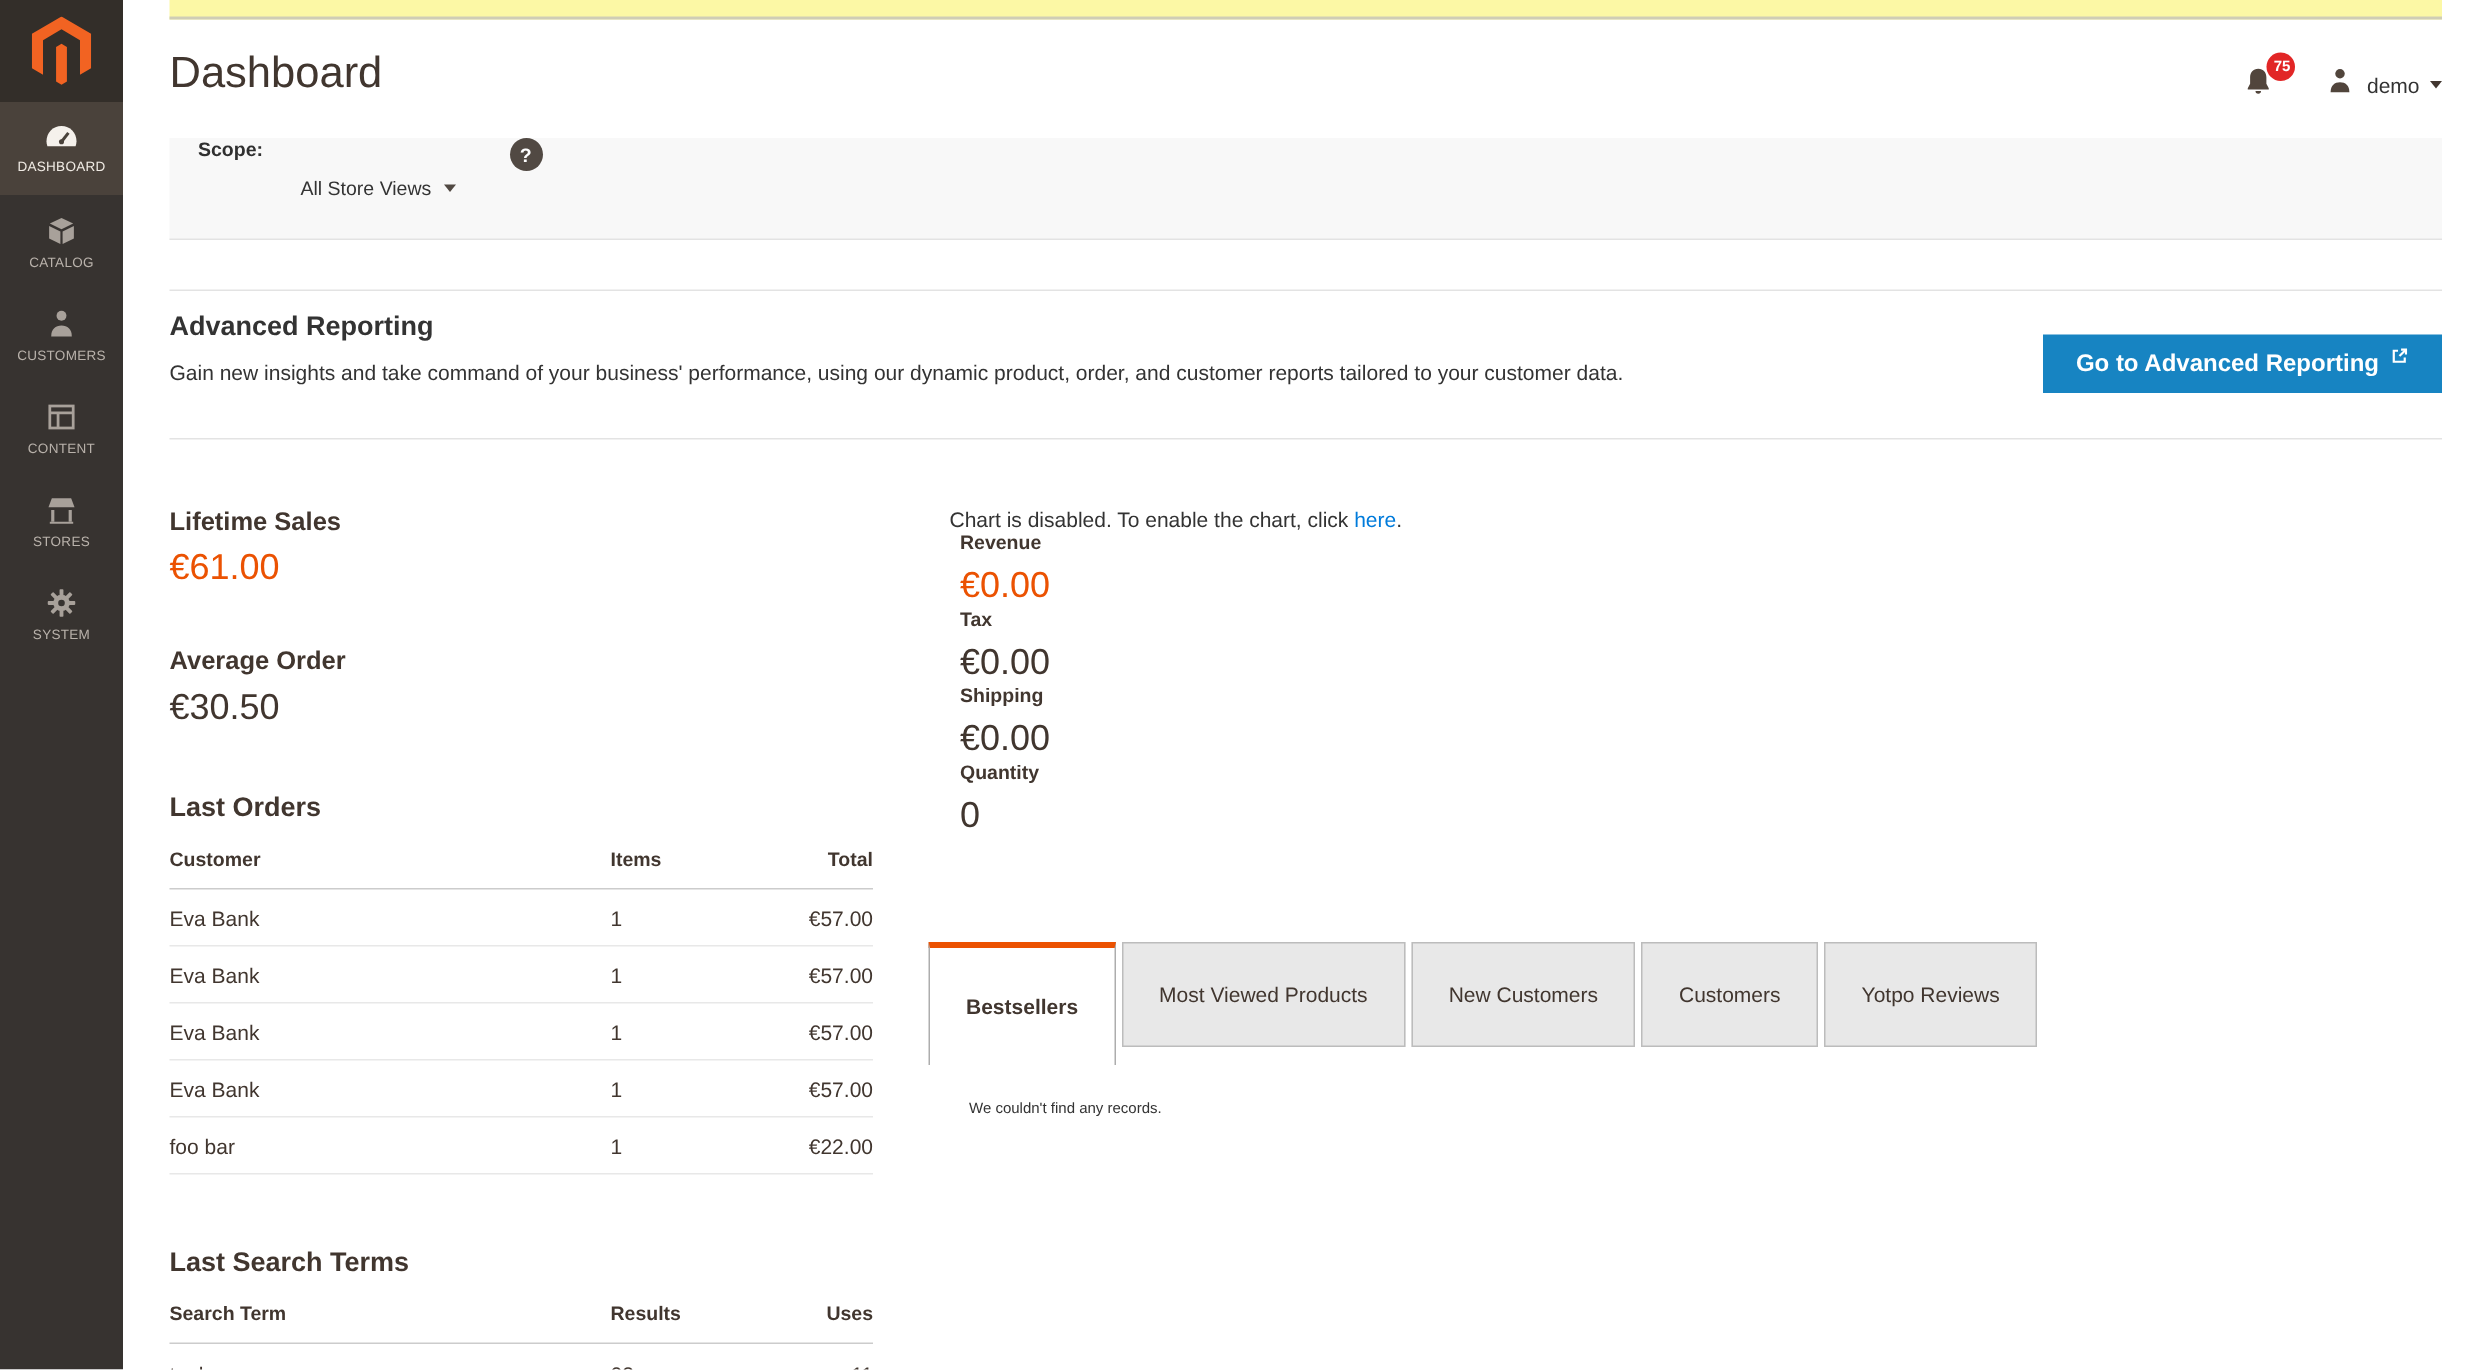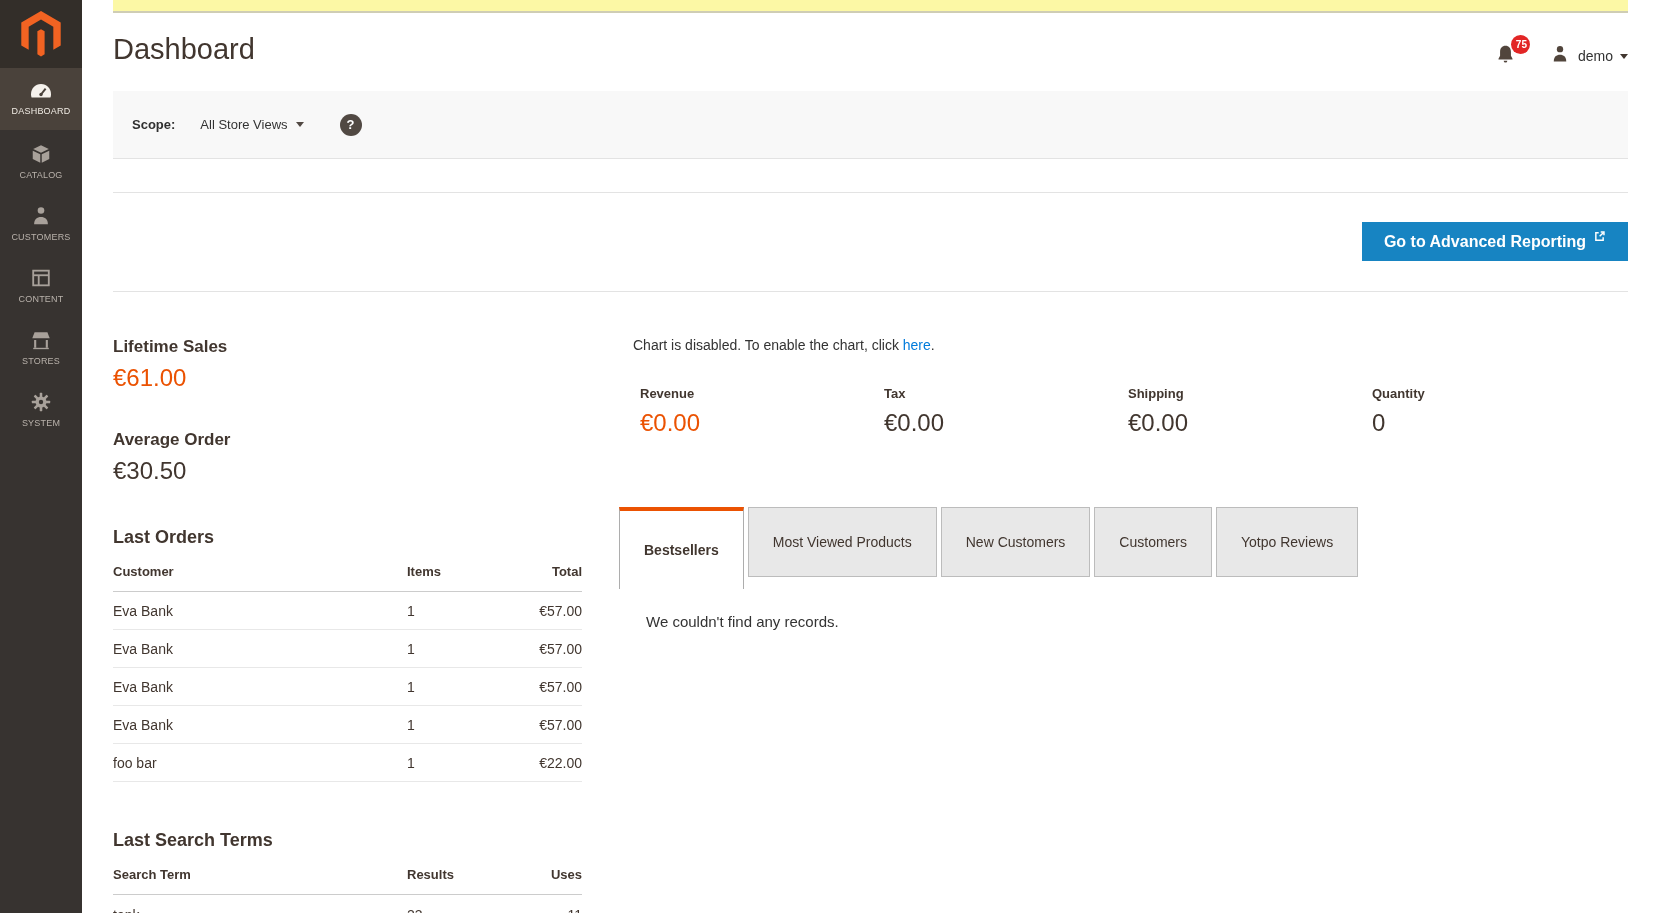--- a/index.html
+++ b/index.html
@@ -25,21 +25,21 @@
   h1.page-title { font-size:29px; font-weight:400; color:#41362f; }
   .header-actions { display:flex; align-items:center; margin-top:10px; }
   .bell-wrap { position:relative; margin-right:34px; cursor:pointer; }
   .badge { position:absolute; top:-8px; right:-14px; min-width:19px; height:19px; border-radius:10px;
     background:#e22626; color:#fff; font-size:10px; font-weight:bold; line-height:19px; text-align:right; padding:0 3px; }
   .user-menu { display:flex; align-items:center; cursor:pointer; }
   .user-menu .username { font-size:14px; color:#333; margin:0 7px 0 8px; }
   .caret { width:0; height:0; border-left:4px solid transparent; border-right:4px solid transparent; border-top:5px solid #41362f; }
 
   .scope-bar { margin-top:22px; height:68px; background:#f8f8f8; border-bottom:1px solid #e3e3e3;
-    display:flex; align-items:center; padding:0 11px 0 19px; }
+    display:flex; padding:0 11px 0 19px; }
   .scope-label { font-size:13px; font-weight:bold; color:#303030; }
   .scope-select { display:flex; align-items:center; margin-left:25px; cursor:pointer; }
   .scope-value { font-size:13px; color:#333; margin-right:8px; }
   .scope-select .caret { border-top-color:#514943; }
   .help-icon { width:22px; height:22px; border-radius:50%; background:#514943; color:#fff; font-size:13px;
     font-weight:bold; display:flex; align-items:center; justify-content:center; margin-left:36px; cursor:pointer; }
   .reload-btn { margin-left:auto; height:44px; padding:0 27px; background:#eb5202; color:#fff;
     border:none; font-family:inherit; font-size:16px; font-weight:bold; cursor:pointer; }
 
   .divider { border:none; border-top:1px solid #e3e3e3; margin-top:33px; }
@@ -66,32 +66,32 @@
   .data-table { margin-top:16px; }
   .trow { display:grid; grid-template-columns:279px 1fr auto; align-items:center;gap:15px; }
   .trow .c-right { text-align:right; }
   .thead { font-size:13px; font-weight:bold; color:#41362f; padding-bottom:12px; border-bottom:1px solid #cccccc; }
   .tr { font-size:14px; color:#41362f; height:38px; border-bottom:1px solid #e8e8e8; }
   .search-table .tr { height:40px; }
 
   
   .chart-note { font-size:14px; color:#333; padding-left:14px; }
   .chart-note a { color:#007bdb; text-decoration:none; cursor:pointer; }
-  .metrics { display:flex; margin-top:33px; padding-left:21px; }
+  .metrics { display:flex; padding-left:21px;flex-direction:column; }
   .metric { width:244px; }
   .metric-label { font-size:13px; font-weight:bold; color:#41362f; }
   .metric-value { font-size:24px; color:#41362f; margin-top:8px; }
   .metric-value.orange { color:#eb5202; }
 
   .tabs { display:flex; align-items:flex-start; margin-top:70px; }
   .tab { height:70px; padding:0 24px; display:flex; align-items:center; font-size:14px; color:#41362f;
     background:#e8e8e8; border:1px solid #bcbcbc; margin-right:4px; cursor:pointer; white-space:nowrap; }
   .tab.active { background:#fff; border:1px solid #adadad; border-bottom:none; border-top:4px solid #eb5202;
     height:82px; font-weight:bold; }
-  .empty-msg { font-size:15px; color:#333; margin-top:24px; padding-left:27px; }
+  .empty-msg { font-size:10px; color:#333; margin-top:24px; padding-left:27px; }
 </style>
 </head>
 <body>
 
 <div class="app">
 
   <aside class="sidebar">
     <div class="logo">
       <svg width="40" height="46" viewBox="0 0 24 28">
         <path fill="#f26322" d="M12 0 L24 7 V21 L19.5 23.6 V9.6 L12 5.2 L4.5 9.6 V23.6 L0 21 V7 Z"></path>
@@ -205,20 +205,24 @@
       <div class="scope-select">
         <span class="scope-value">All Store Views</span>
         <span class="caret"></span>
       </div>
       <div class="help-icon">?</div>
     </div>
 
     <hr class="divider">
 
     <section class="advanced">
+      <div>
+        <div class="adv-title">Advanced Reporting</div>
+        <div class="adv-desc">Gain new insights and take command of your business' performance, using our dynamic product, order, and customer reports tailored to your customer data.</div>
+      </div>
       <button class="adv-btn">
         <span>Go to Advanced Reporting</span>
         <span class="ext">
           <svg width="13" height="13" viewBox="0 0 16 16" fill="none" stroke="#fff" stroke-width="1.8">
             <path d="M7 3.5 H3.5 V12.5 H12.5 V9"></path>
             <path d="M9.5 2.5 H13.5 V6.5"></path>
             <path d="M13 3 L8.2 7.8"></path>
           </svg>
         </span>
       </button>

